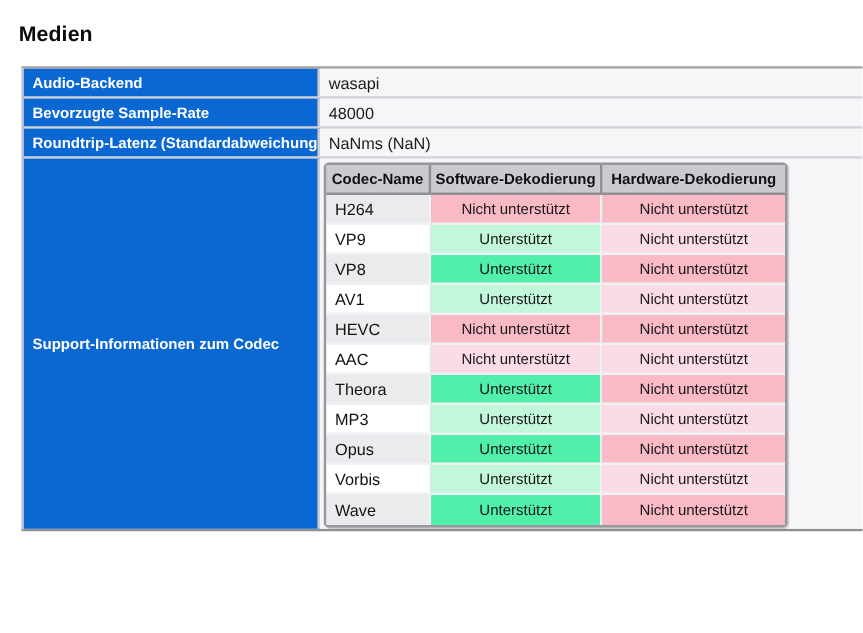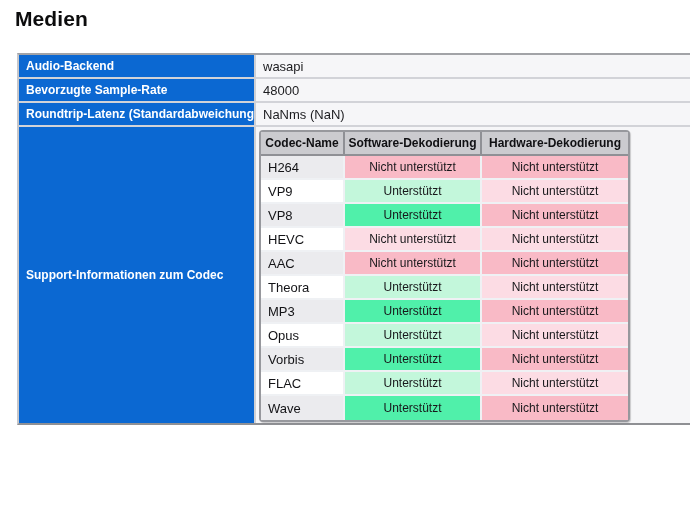--- a/index.html
+++ b/index.html
@@ -15,22 +15,22 @@
     --name-stripe:#ebebee;
     --sup-strong:#50f0aa;
     --sup-light:#c3f7db;
     --unsup-strong:#f9bac6;
     --unsup-light:#fcdce4;
   }
   *{box-sizing:border-box;margin:0;padding:0;}
   html,body{width:690px;height:506px;overflow:hidden;background:#ffffff;
     font-family:"Liberation Sans","DejaVu Sans",sans-serif;}
   h1.page-title{
-    position:absolute;left:15px;top:7px;
-    font-size:21px;font-weight:bold;color:#0c0c0d;letter-spacing:.1px;
+    position:absolute;left:15px;top:18px;
+    font-size:17px;font-weight:bold;color:#0c0c0d;letter-spacing:.1px;
   }
   .main-wrap{
     position:absolute;left:17px;top:53px;width:673px;
     border-top:2px solid #a2a3a7;
     border-left:2px solid #c6c7cb;
     border-bottom:2px solid #8f9094;
   }
   table.main{border-collapse:separate;border-spacing:0;width:100%;table-layout:fixed;}
   table.main col.c-label{width:237px;}
   table.main th.row-label{
@@ -135,20 +135,25 @@
                     <td class="codec-name">VP9</td>
                     <td class="supported">Unterstützt</td>
                     <td class="unsupported">Nicht unterstützt</td>
                   </tr>
                   <tr>
                     <td class="codec-name">VP8</td>
                     <td class="supported">Unterstützt</td>
                     <td class="unsupported">Nicht unterstützt</td>
                   </tr>
                   <tr>
+                    <td class="codec-name">AV1</td>
+                    <td class="supported">Unterstützt</td>
+                    <td class="unsupported">Nicht unterstützt</td>
+                  </tr>
+                  <tr>
                     <td class="codec-name">HEVC</td>
                     <td class="unsupported">Nicht unterstützt</td>
                     <td class="unsupported">Nicht unterstützt</td>
                   </tr>
                   <tr>
                     <td class="codec-name">AAC</td>
                     <td class="unsupported">Nicht unterstützt</td>
                     <td class="unsupported">Nicht unterstützt</td>
                   </tr>
                   <tr>
@@ -165,25 +170,20 @@
                     <td class="codec-name">Opus</td>
                     <td class="supported">Unterstützt</td>
                     <td class="unsupported">Nicht unterstützt</td>
                   </tr>
                   <tr>
                     <td class="codec-name">Vorbis</td>
                     <td class="supported">Unterstützt</td>
                     <td class="unsupported">Nicht unterstützt</td>
                   </tr>
                   <tr>
-                    <td class="codec-name">FLAC</td>
-                    <td class="supported">Unterstützt</td>
-                    <td class="unsupported">Nicht unterstützt</td>
-                  </tr>
-                  <tr>
                     <td class="codec-name">Wave</td>
                     <td class="supported">Unterstützt</td>
                     <td class="unsupported">Nicht unterstützt</td>
                   </tr>
                 </tbody>
             </table>
           </div>
         </td>
       </tr>
     </tbody>

